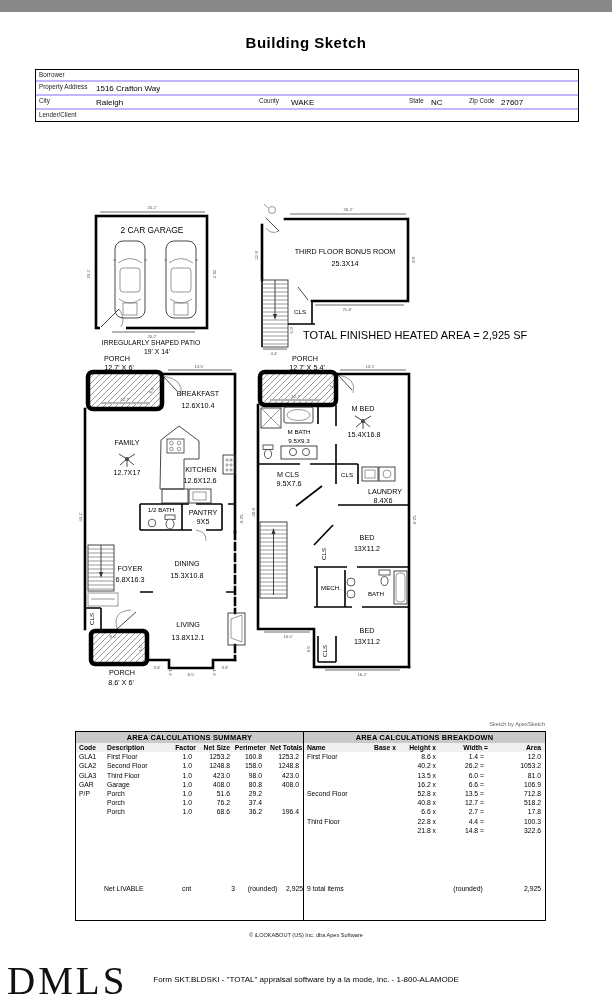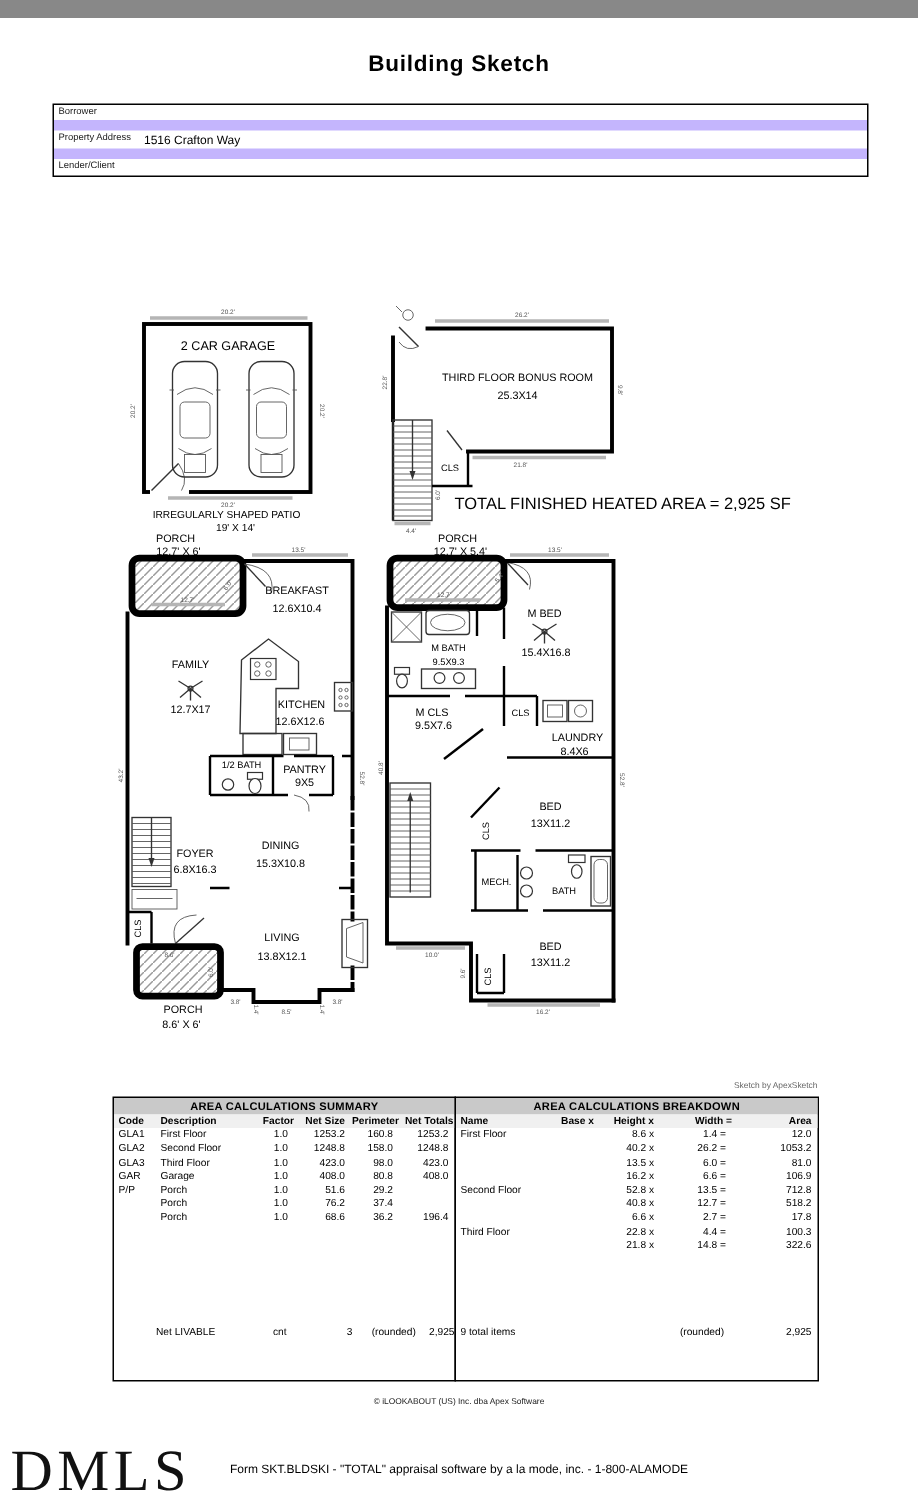--- a/index.html
+++ b/index.html
@@ -3,21 +3,21 @@
 <meta charset="utf-8">
 <style>
   html,body{margin:0;padding:0;background:#888;}
   .page{position:relative;width:612px;height:1008px;background:#fff;margin:12px auto;
         font-family:"Liberation Sans",sans-serif;color:#000;overflow:hidden;}
   .abs{position:absolute;}
   
   .title{left:0;top:22px;width:612px;text-align:center;font-size:15px;font-weight:bold;letter-spacing:.5px;}
   
   .hdr{left:35px;top:57px;width:542px;border:1px solid #000;font-size:8px;}
-  .hrow{position:relative;border-bottom:7px solid #c4b5fd;height:12px;}
+  .hrow{position:relative;border-bottom:2px solid #c4b5fd;height:12px;}
   .hrow:first-child{height:10px}
   .hrow:last-child{border-bottom:none;height:11px;}
   .lab{position:absolute;left:3px;top:1px;font-size:6.3px;color:#222;}
   .val{position:absolute;top:2px;font-size:8px;}
   
   svg.sketch{left:0;top:185px;width:612px;height:525px;}
   .wall{stroke:#000;stroke-width:2.6;fill:none;stroke-linecap:square;}
   .wall4{stroke:#000;stroke-width:1.6;fill:none;}
   .thin{stroke:#333;stroke-width:.9;fill:none;}
   .fine{stroke:#555;stroke-width:.6;fill:none;}
@@ -62,20 +62,30 @@
 
   <div class="abs title">Building Sketch</div>
 
   <div class="abs hdr">
     <div class="hrow">
       <span class="lab">Borrower</span>
     </div>
     <div class="hrow">
       <span class="lab">Property Address</span>
       <span class="val" style="left:60px">1516 Crafton Way</span>
+    </div>
+    <div class="hrow">
+      <span class="lab">City</span>
+      <span class="val" style="left:60px">Raleigh</span>
+      <span class="lab" style="left:223px">County</span>
+      <span class="val" style="left:255px">WAKE</span>
+      <span class="lab" style="left:373px">State</span>
+      <span class="val" style="left:395px">NC</span>
+      <span class="lab" style="left:433px">Zip Code</span>
+      <span class="val" style="left:465px">27607</span>
     </div>
     <div class="hrow">
       <span class="lab">Lender/Client</span>
     </div>
   </div>
 
   <svg class="abs sketch" viewBox="0 185 612 525" xmlns="http://www.w3.org/2000/svg">
     <defs>
       <pattern id="hatch" patternUnits="userSpaceOnUse" width="6" height="6">
         <path d="M0 6 L6 0" stroke="#9a9a9a" stroke-width="1"></path>

